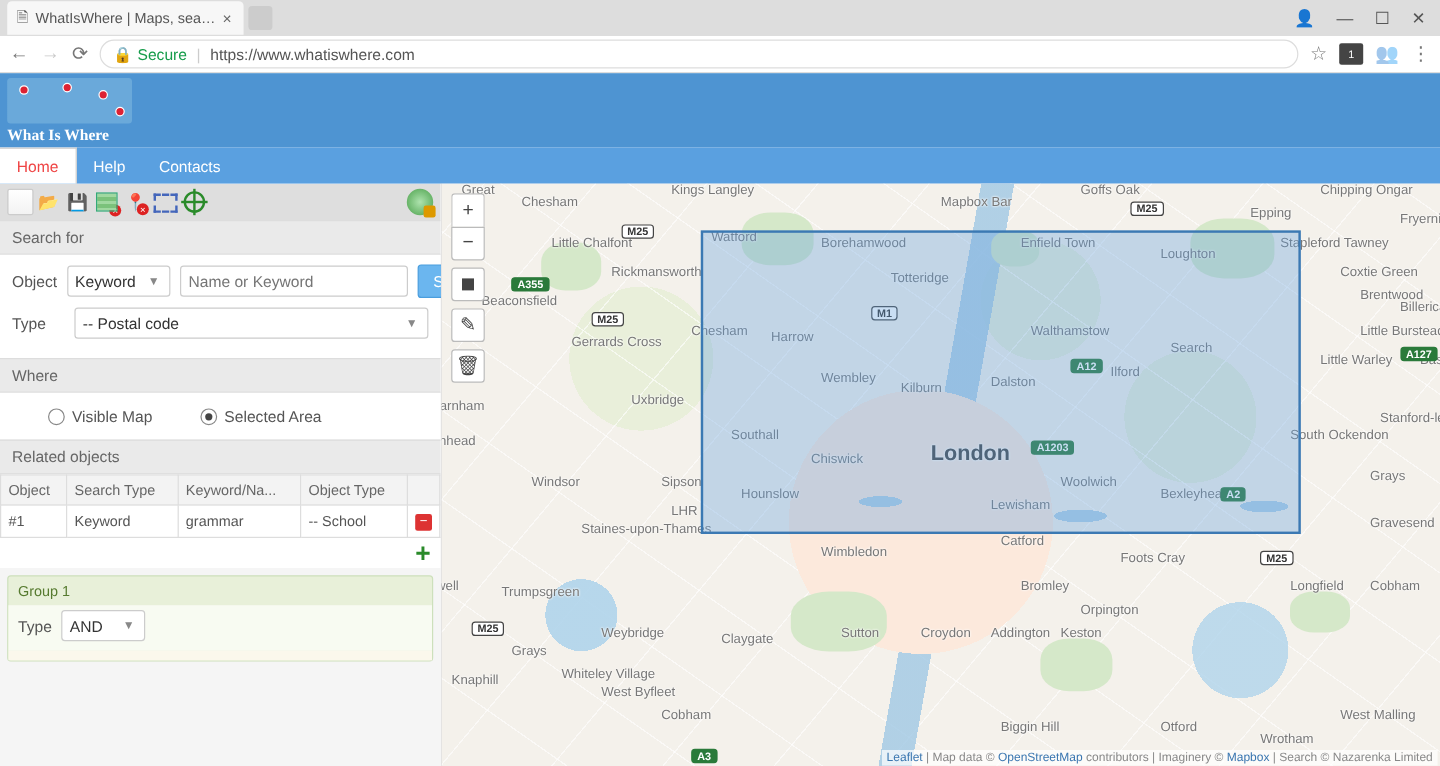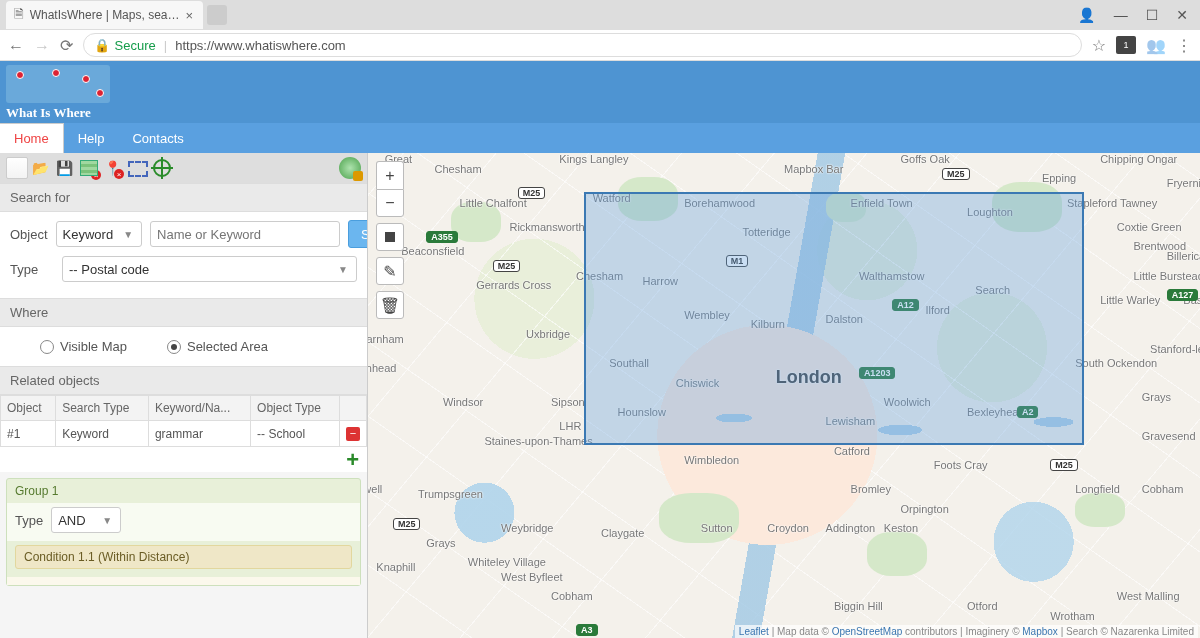--- a/index.html
+++ b/index.html
@@ -276,21 +276,20 @@
 
     <div class="cond-group">
       <div class="cond-group-head">Group 1</div>
       <div class="cond-group-body">
         <span class="form-label" style="width:auto">Type</span>
         <div class="combo" style="width:70px">
           <span>AND</span>
           <span class="caret">▼</span>
         </div>
       </div>
-      <div class="cond-sub">Condition 1.1 (Within Distance)</div>
       <div class="cond-sub-row">
         
         
       </div>
     </div>
   </div>
 
   <div class="map-pane">
     <div class="map-bg"></div>
     <div class="map-thames"></div>

